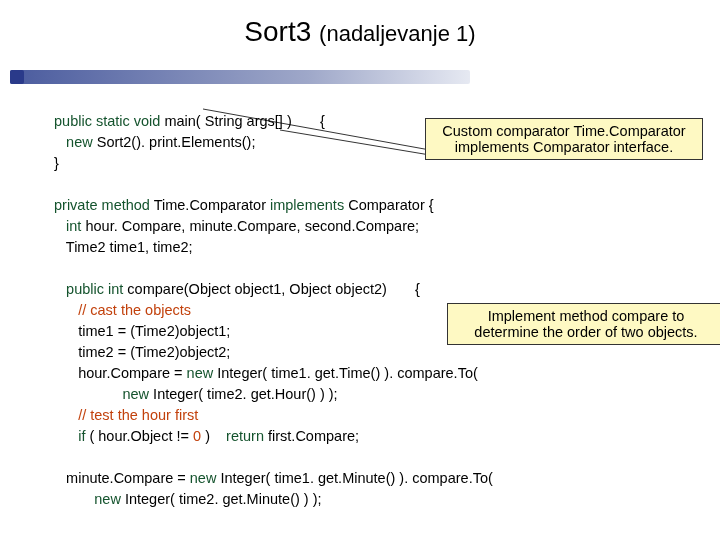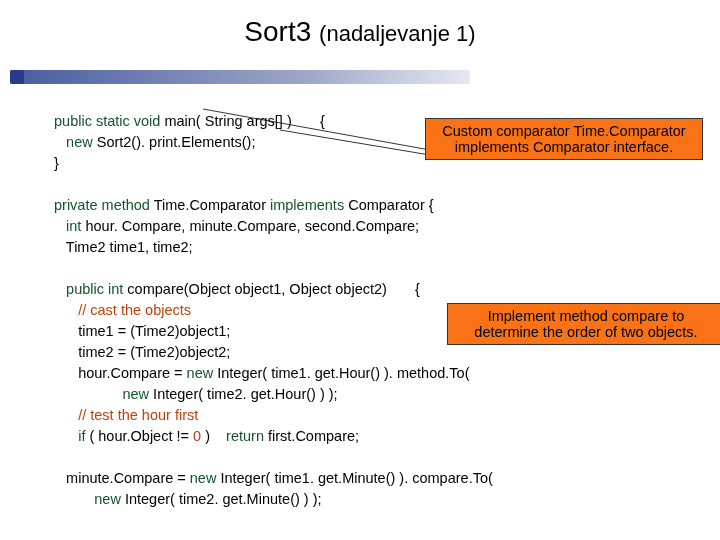--- a/index.html
+++ b/index.html
@@ -46,21 +46,21 @@
     width: 620px;
     font-size: 14.5px;
     line-height: 1.45;
     color: #000;
     white-space: pre;
   }
   .kw { color: #14532d; }
   .lit { color: #c2410c; }
   .callout {
     position: absolute;
-    background: #f97316;
+    background: #fef9c3;
     border: 1px solid #333;
     font-size: 14.5px;
     text-align: center;
     padding: 4px 8px;
     color: #000;
     box-shadow: 0 0 0 0;
   }
   .c1 { left: 425px; top: 118px; width: 260px; }
   .c2 { left: 447px; top: 303px; width: 260px; }
   svg.lines {
@@ -91,21 +91,21 @@
 <span>}</span>
 <span> </span>
 <span class="kw">private method</span><span> Time.Comparator </span><span class="kw">implements</span><span> Comparator {</span>
 <span class="kw">   int</span><span> hour. Compare, minute.Compare, second.Compare;</span>
 <span>   Time2 time1, time2;</span>
 <span> </span>
 <span class="kw">   public int</span><span> compare(Object object1, Object object2)       {</span>
 <span class="lit">      // cast the objects</span>
 <span>      time1 = (Time2)object1;</span>
 <span>      time2 = (Time2)object2;</span>
-<span>      hour.Compare = </span><span class="kw">new</span><span> Integer( time1. get.Hour() ). method.To(</span>
+<span>      hour.Compare = </span><span class="kw">new</span><span> Integer( time1. get.Time() ). compare.To(</span>
 <span class="kw">                 new</span><span> Integer( time2. get.Hour() ) );</span>
 <span class="lit">      // test the hour first</span>
 <span class="kw">      if</span><span> ( hour.Object != </span><span class="lit">0</span><span> )    </span><span class="kw">return</span><span> first.Compare;</span>
 <span> </span>
 <span>   minute.Compare = </span><span class="kw">new</span><span> Integer( time1. get.Minute() ). compare.To(</span>
 <span class="kw">          new</span><span> Integer( time2. get.Minute() ) );</span>
 </div>
 
 <div class="callout c1">Custom comparator Time.Comparator implements Comparator interface.</div>
 <div class="callout c2">Implement method compare to determine the order of two objects.</div>

